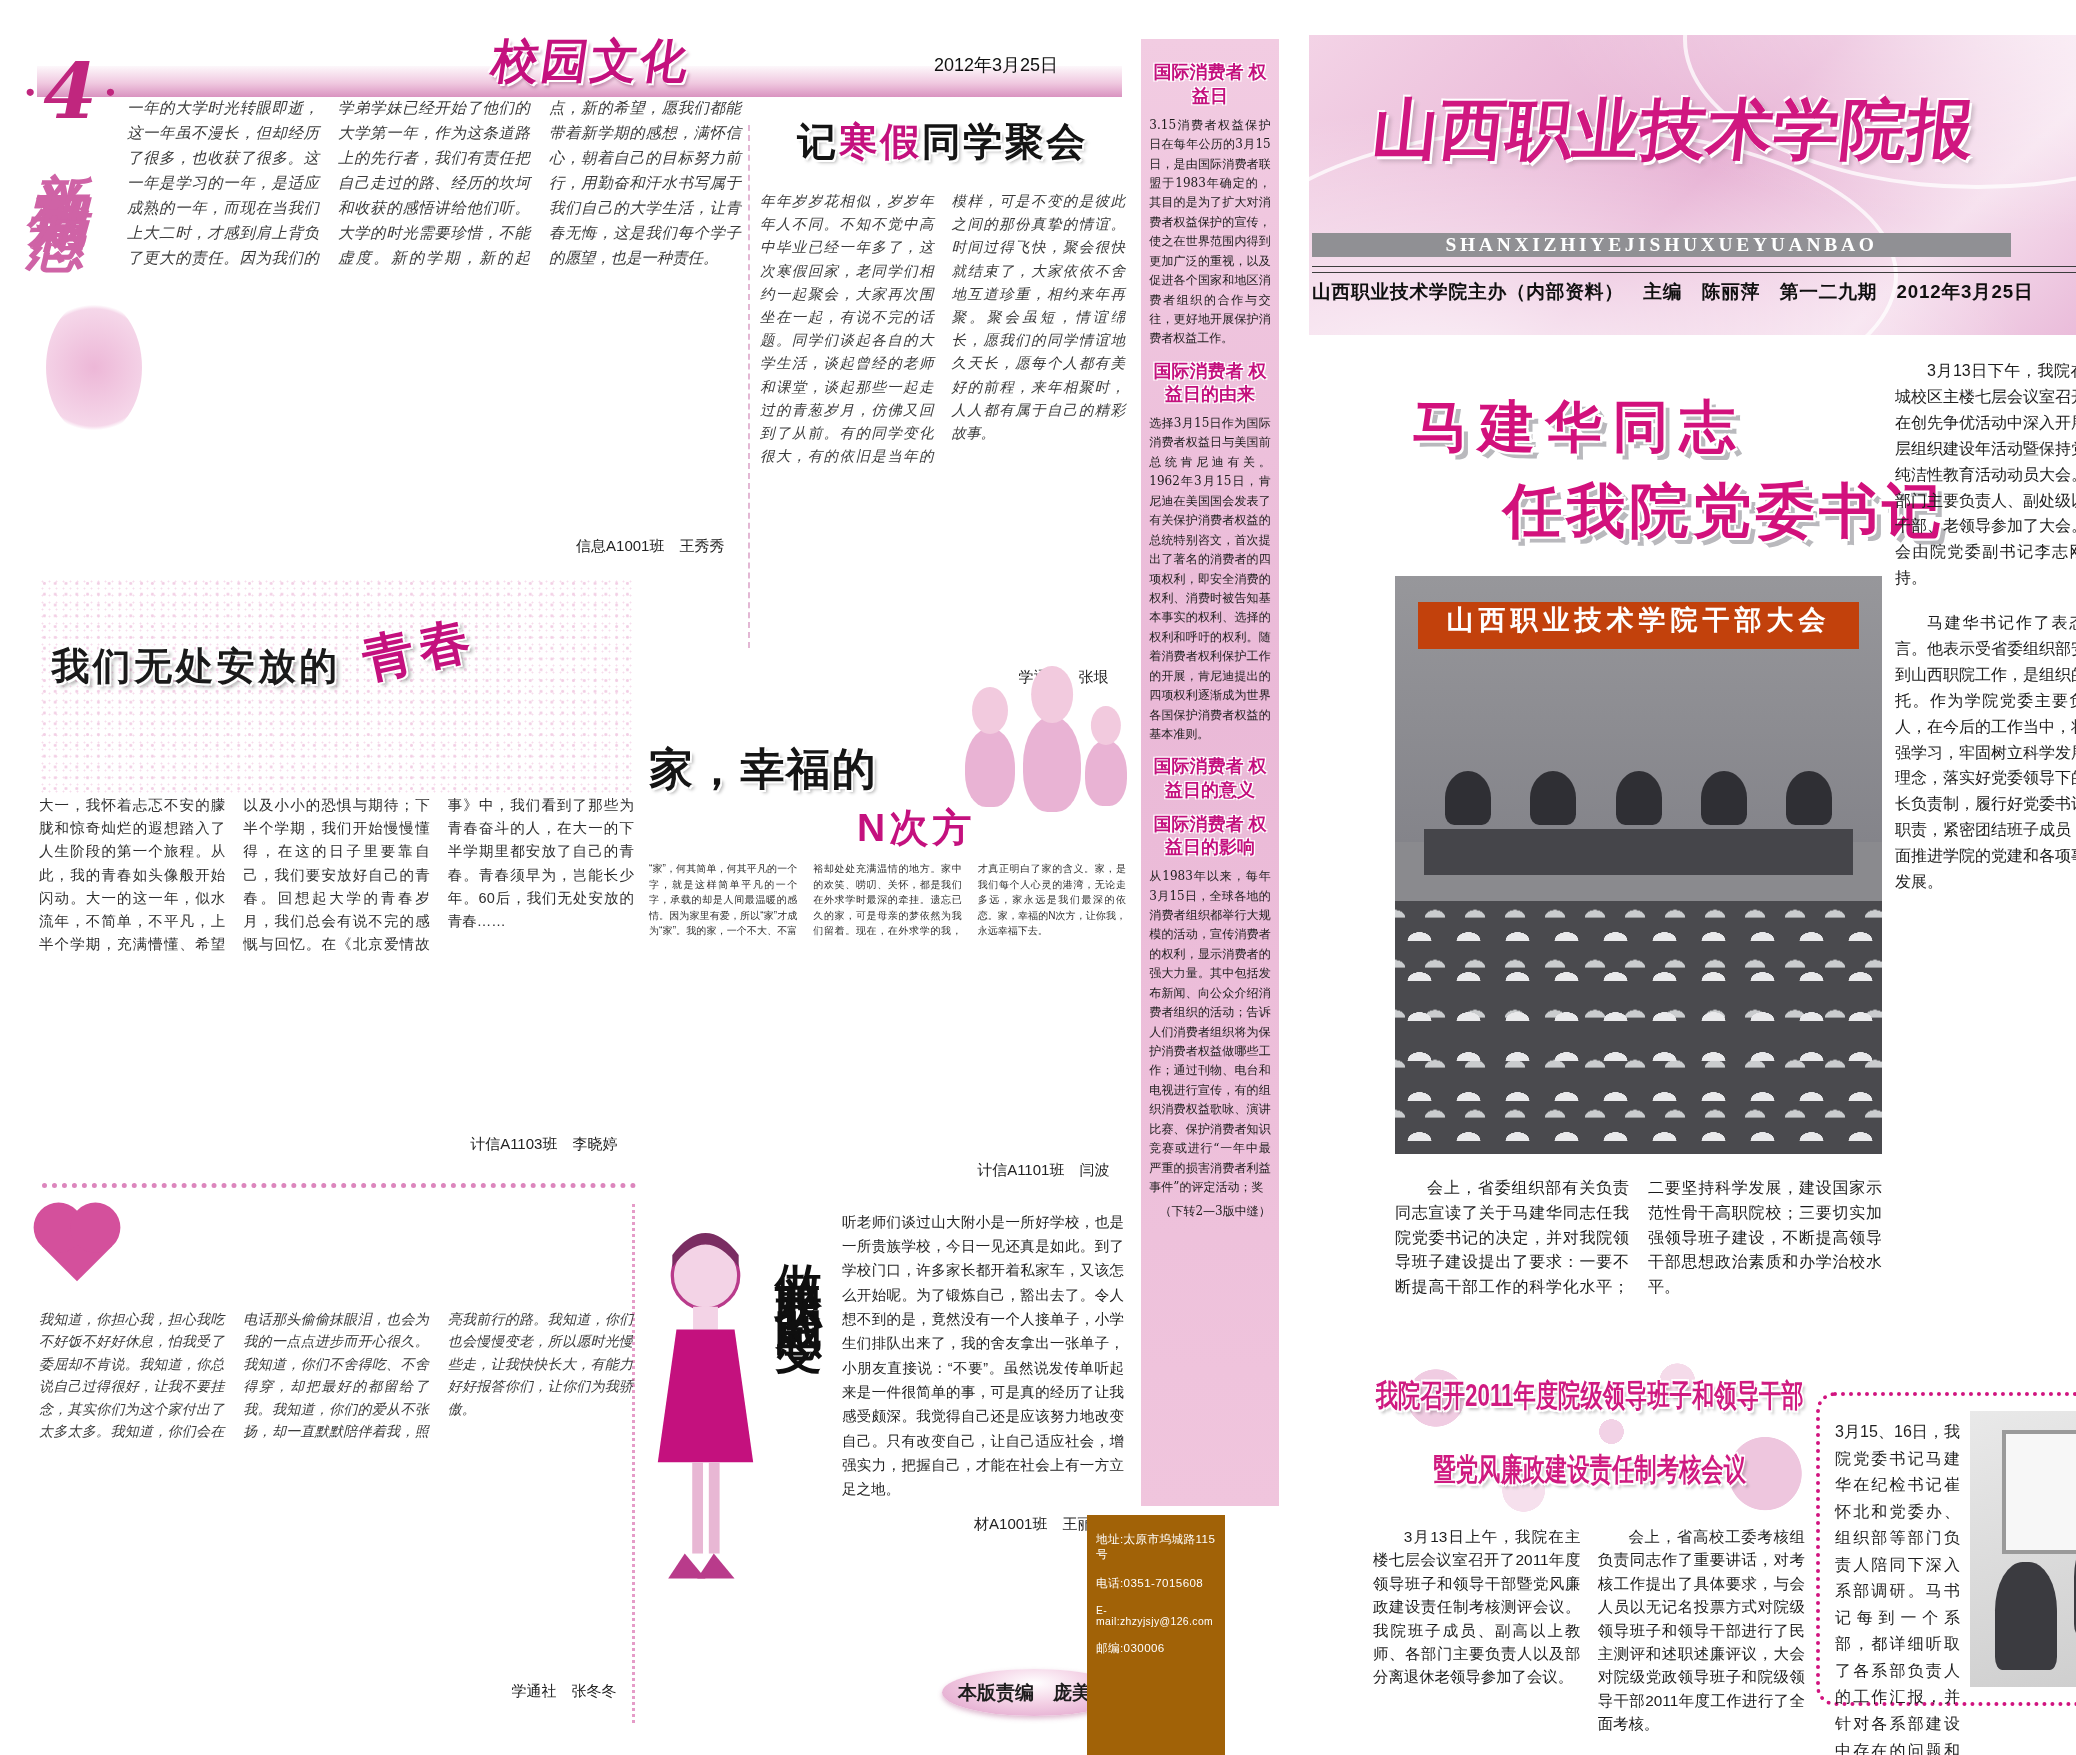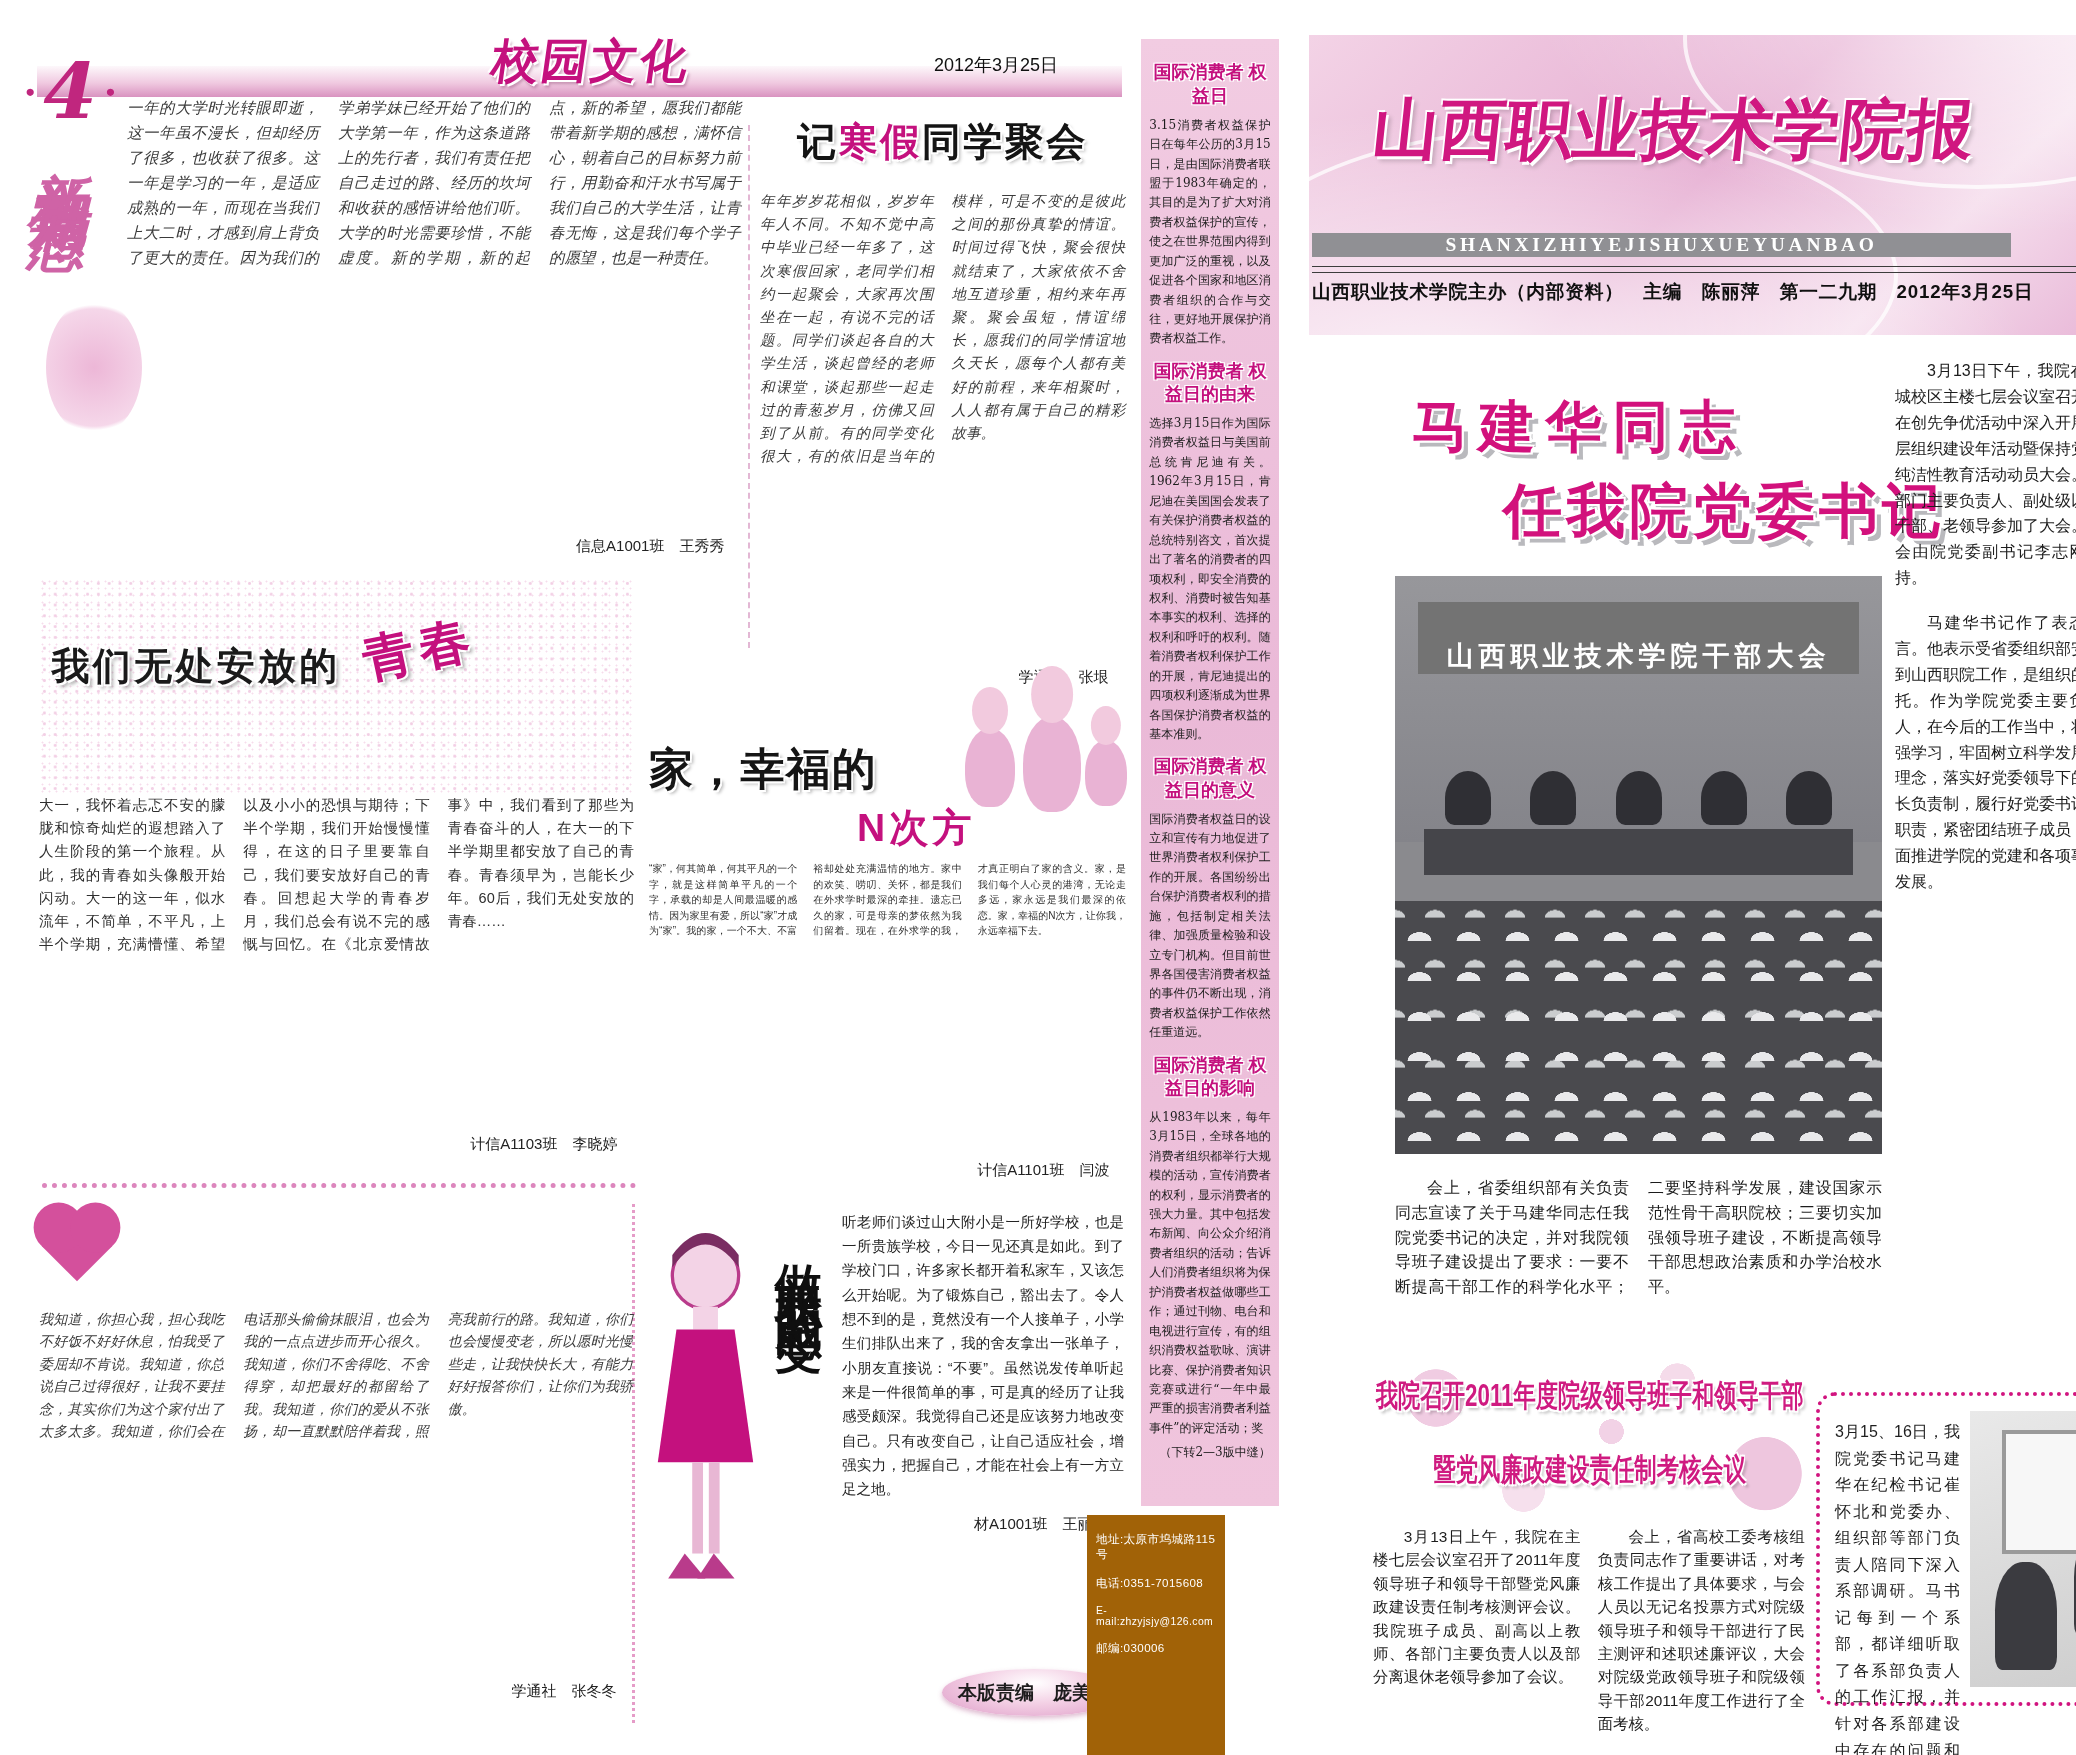--- a/index.html
+++ b/index.html
@@ -98,22 +98,22 @@
   .mh-gray span{font-family:"Liberation Serif",serif;font-weight:bold;font-size:19.5px;letter-spacing:3.7px;color:#fff;}
   .mh-rule{left:1312px;top:266px;width:890px;height:5px;border-top:1.7px solid #3c3c3c;border-bottom:1.7px solid #3c3c3c;}
   .mh-pub{left:1312px;top:279px;width:890px;font-size:18.7px;font-weight:bold;color:#101010;letter-spacing:0.8px;}
   .hl{font-weight:bold;color:#d2117c;white-space:nowrap;
     text-shadow:-2.1px -2.1px 0 #fff,2.1px -2.1px 0 #fff,-2.1px 2.1px 0 #fff,2.1px 2.1px 0 #fff,6.2px 6.2px 0 #b9b9bd;}
   .hl1{left:1412px;top:390px;font-size:56px;letter-spacing:10.8px;}
   .hl2{left:1503px;top:472px;font-size:59px;letter-spacing:4.2px;font-family:Liberation Mono, monospace;}
   .photo1{left:1395px;top:576px;width:487px;height:578px;background:#8a8a8e;overflow:hidden;}
   .p1-wall{position:absolute;left:0;top:0;width:100%;height:46%;
     background:linear-gradient(180deg,#97979b 0%,#84848a 100%);}
-  .p1-banner{position:absolute;left:23px;top:26px;right:23px;height:72px;background:#737373;
-    display:flex;align-items:flex-end;justify-content:center;}
+  .p1-banner{position:absolute;left:23px;top:26px;right:23px;height:47px;background:#c2410c;
+    display:flex;align-items:flex-start;justify-content:center;}
   .p1-banner span{color:#fff;font-size:27px;letter-spacing:5px;font-weight:bold;white-space:nowrap;}
   .p1-figs{position:absolute;left:50px;top:195px;right:50px;display:flex;justify-content:space-between;}
   .p1-figs i{width:46px;height:54px;border-radius:50% 50% 20% 20%;background:#2f2f34;}
   .p1-table{position:absolute;left:29px;top:253px;right:29px;height:46px;background:#45454a;}
   .p1-aud{position:absolute;left:0;bottom:0;width:100%;height:253px;background-color:#4a4a4e;
     background-image:radial-gradient(ellipse 19px 14px at 50% 100%,#e9e9eb 62%,transparent 64%),
                      radial-gradient(ellipse 16.6px 12.5px at 50% 100%,#caccce 60%,transparent 62%);
     background-size:49px 40px,40px 50px;background-position:0 0,20px 16.6px;}
   .lead-below{left:1395px;top:1176px;width:487px;height:170px;column-count:2;column-gap:19px;
     font-size:16px;line-height:1.55;}
@@ -220,21 +220,20 @@
   </div>
 
   <div class="abs oval editor-l">本版责编　庞美玲</div>
 
   <div class="abs midcol">
     <div class="mc-title">国际消费者 权益日</div>
     <div class="mc-body jt">3.15消费者权益保护日在每年公历的3月15日，是由国际消费者联盟于1983年确定的，其目的是为了扩大对消费者权益保护的宣传，使之在世界范围内得到更加广泛的重视，以及促进各个国家和地区消费者组织的合作与交往，更好地开展保护消费者权益工作。</div>
     <div class="mc-title">国际消费者 权益日的由来</div>
     <div class="mc-body jt">选择3月15日作为国际消费者权益日与美国前总统肯尼迪有关。1962年3月15日，肯尼迪在美国国会发表了有关保护消费者权益的总统特别咨文，首次提出了著名的消费者的四项权利，即安全消费的权利、消费时被告知基本事实的权利、选择的权利和呼吁的权利。随着消费者权利保护工作的开展，肯尼迪提出的四项权利逐渐成为世界各国保护消费者权益的基本准则。</div>
     <div class="mc-title">国际消费者 权益日的意义</div>
-    <div class="mc-body jt">国际消费者权益日的设立和宣传有力地促进了世界消费者权利保护工作的开展。各国纷纷出台保护消费者权利的措施，包括制定相关法律、加强质量检验和设立专门机构。但目前世界各国侵害消费者权益的事件仍不断出现，消费者权益保护工作依然任重道远。</div>
     <div class="mc-title">国际消费者 权益日的影响</div>
     <div class="mc-body jt">从1983年以来，每年3月15日，全球各地的消费者组织都举行大规模的活动，宣传消费者的权利，显示消费者的强大力量。其中包括发布新闻、向公众介绍消费者组织的活动；告诉人们消费者组织将为保护消费者权益做哪些工作；通过刊物、电台和电视进行宣传，有的组织消费权益歌咏、演讲比赛、保护消费者知识竞赛或进行“一年中最严重的损害消费者利益事件”的评定活动；奖</div>
     <div class="mc-cont">（下转2—3版中缝）</div>
   </div>
   <div class="abs contact">
     <p>地址:太原市坞城路115号</p>
     <p>电话:0351-7015608</p>
     <p class="email">E-mail:zhzyjsjy@126.com</p>
     <p>邮编:030006</p>
   </div>

